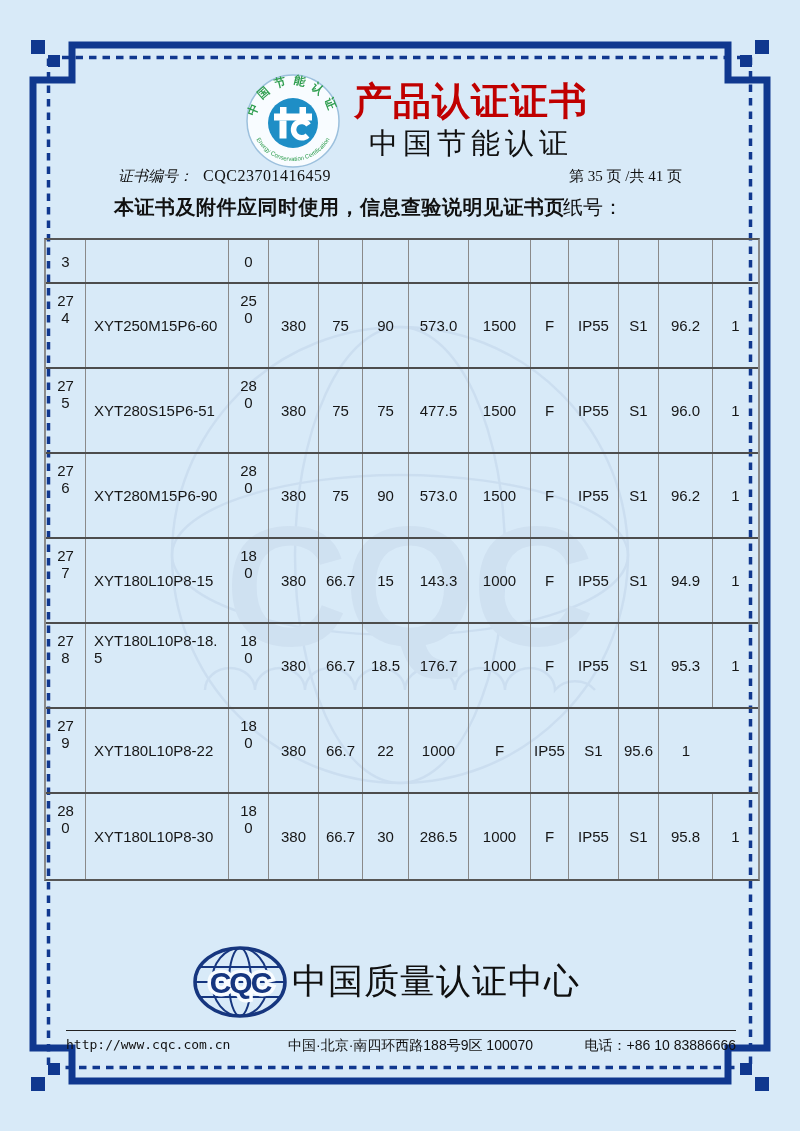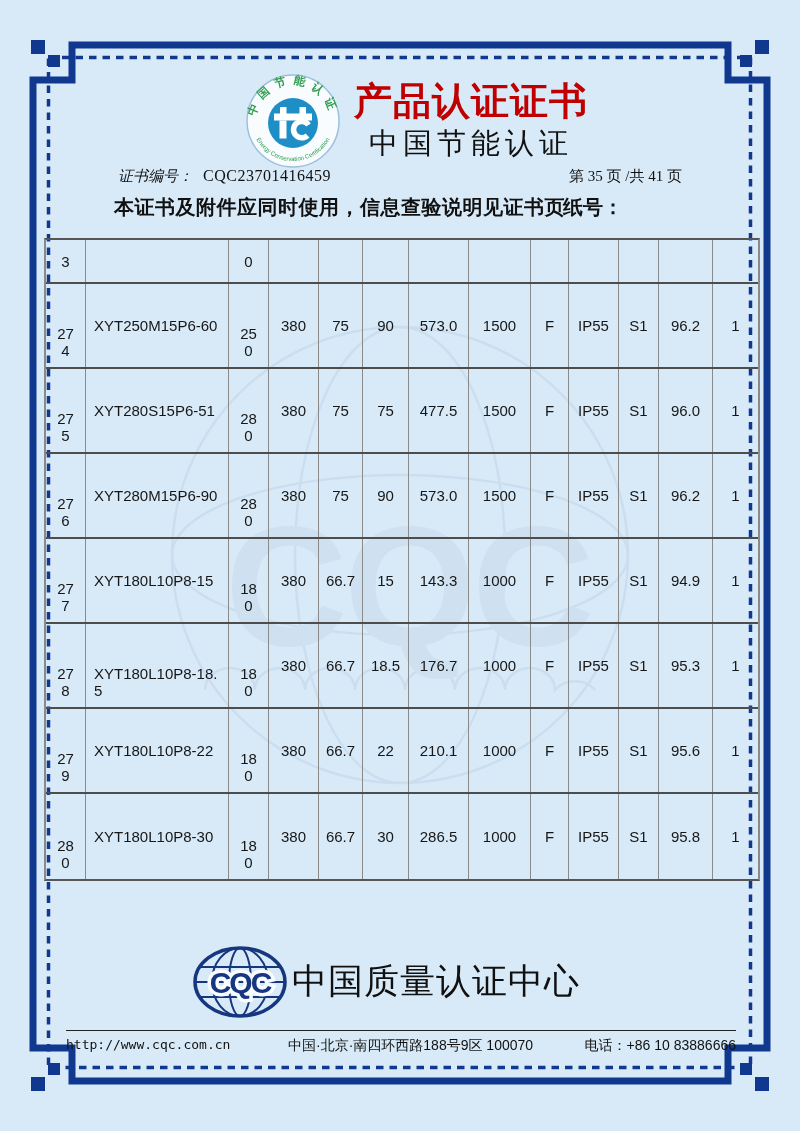--- a/index.html
+++ b/index.html
@@ -19,33 +19,33 @@
   .cert-subtitle{font-size:29px;color:#111;letter-spacing:5px;line-height:38px;margin-top:2px;}
 
   
   .meta-line1{left:118px;top:167px;width:564px;display:flex;z-index:2;
               font-family:"Liberation Serif",serif;font-size:15px;color:#111;}
   .cert-no-label{font-style:italic;}
   .cert-no-value{margin-left:10px;font-size:16px;letter-spacing:.5px;}
   .page-info{margin-left:auto;}
   .meta-line2{left:114px;top:194px;width:568px;display:flex;z-index:2;font-size:20px;color:#111;}
   .usage-note{font-weight:bold;letter-spacing:.5px;}
-  .paper-no{position:absolute;left:449px;top:0;font-weight:bold;}
+  .paper-no{position:absolute;left:449px;top:0;font-weight:normal;}
 
   
   #cert-table{left:44px;top:238px;width:712px;z-index:1;
       border:2px solid #565656;border-left:2px solid #8a8a8a;border-right:2px solid #8a8a8a;}
   .t-row{display:grid;grid-template-columns:40px 143px 40px 50px 44px 46px 60px 62px 38px 50px 40px 54px 45px;
       height:85px;border-bottom:2px solid #4d4d4d;box-sizing:border-box;}
   .t-row:last-child{border-bottom:none;}
   .t-row.partial{height:44px;}
   .t-cell{border-right:1px solid #8a8a8a;box-sizing:border-box;display:flex;flex-direction:column;
       justify-content:center;align-items:center;font-size:15px;color:#161616;overflow:hidden;}
   .t-cell:last-child{border-right:none;}
-  .t-cell.two{justify-content:flex-end;padding:8px 0;}
+  .t-cell.two{justify-content:flex-start;padding:8px 0;}
   .t-cell.model{align-items:flex-start;padding-left:8px;text-align:left;}
 
   
   #cqc-logo-svg{left:192px;top:944px;z-index:2;}
   .org-name{left:292px;top:958px;font-size:35px;color:#101010;letter-spacing:1px;z-index:2;}
 
   
   .bottom-rule{left:66px;top:1030px;width:670px;height:0;border-top:1.5px solid #222;z-index:2;}
   .bottom-url{left:66px;top:1037px;font-family:"DejaVu Sans Mono",monospace;font-size:13px;color:#111;z-index:2;}
   .bottom-address{left:288px;top:1037px;font-size:14px;color:#111;z-index:2;}
@@ -367,23 +367,20 @@
       <div class="t-cell">
         <div>380</div>
       </div>
       <div class="t-cell">
         <div>66.7</div>
       </div>
       <div class="t-cell">
         <div>22</div>
       </div>
       <div class="t-cell">
-        <div>210.1</div>
-      </div>
-      <div class="t-cell">
         <div>1000</div>
       </div>
       <div class="t-cell">
         <div>F</div>
       </div>
       <div class="t-cell">
         <div>IP55</div>
       </div>
       <div class="t-cell">
         <div>S1</div>

